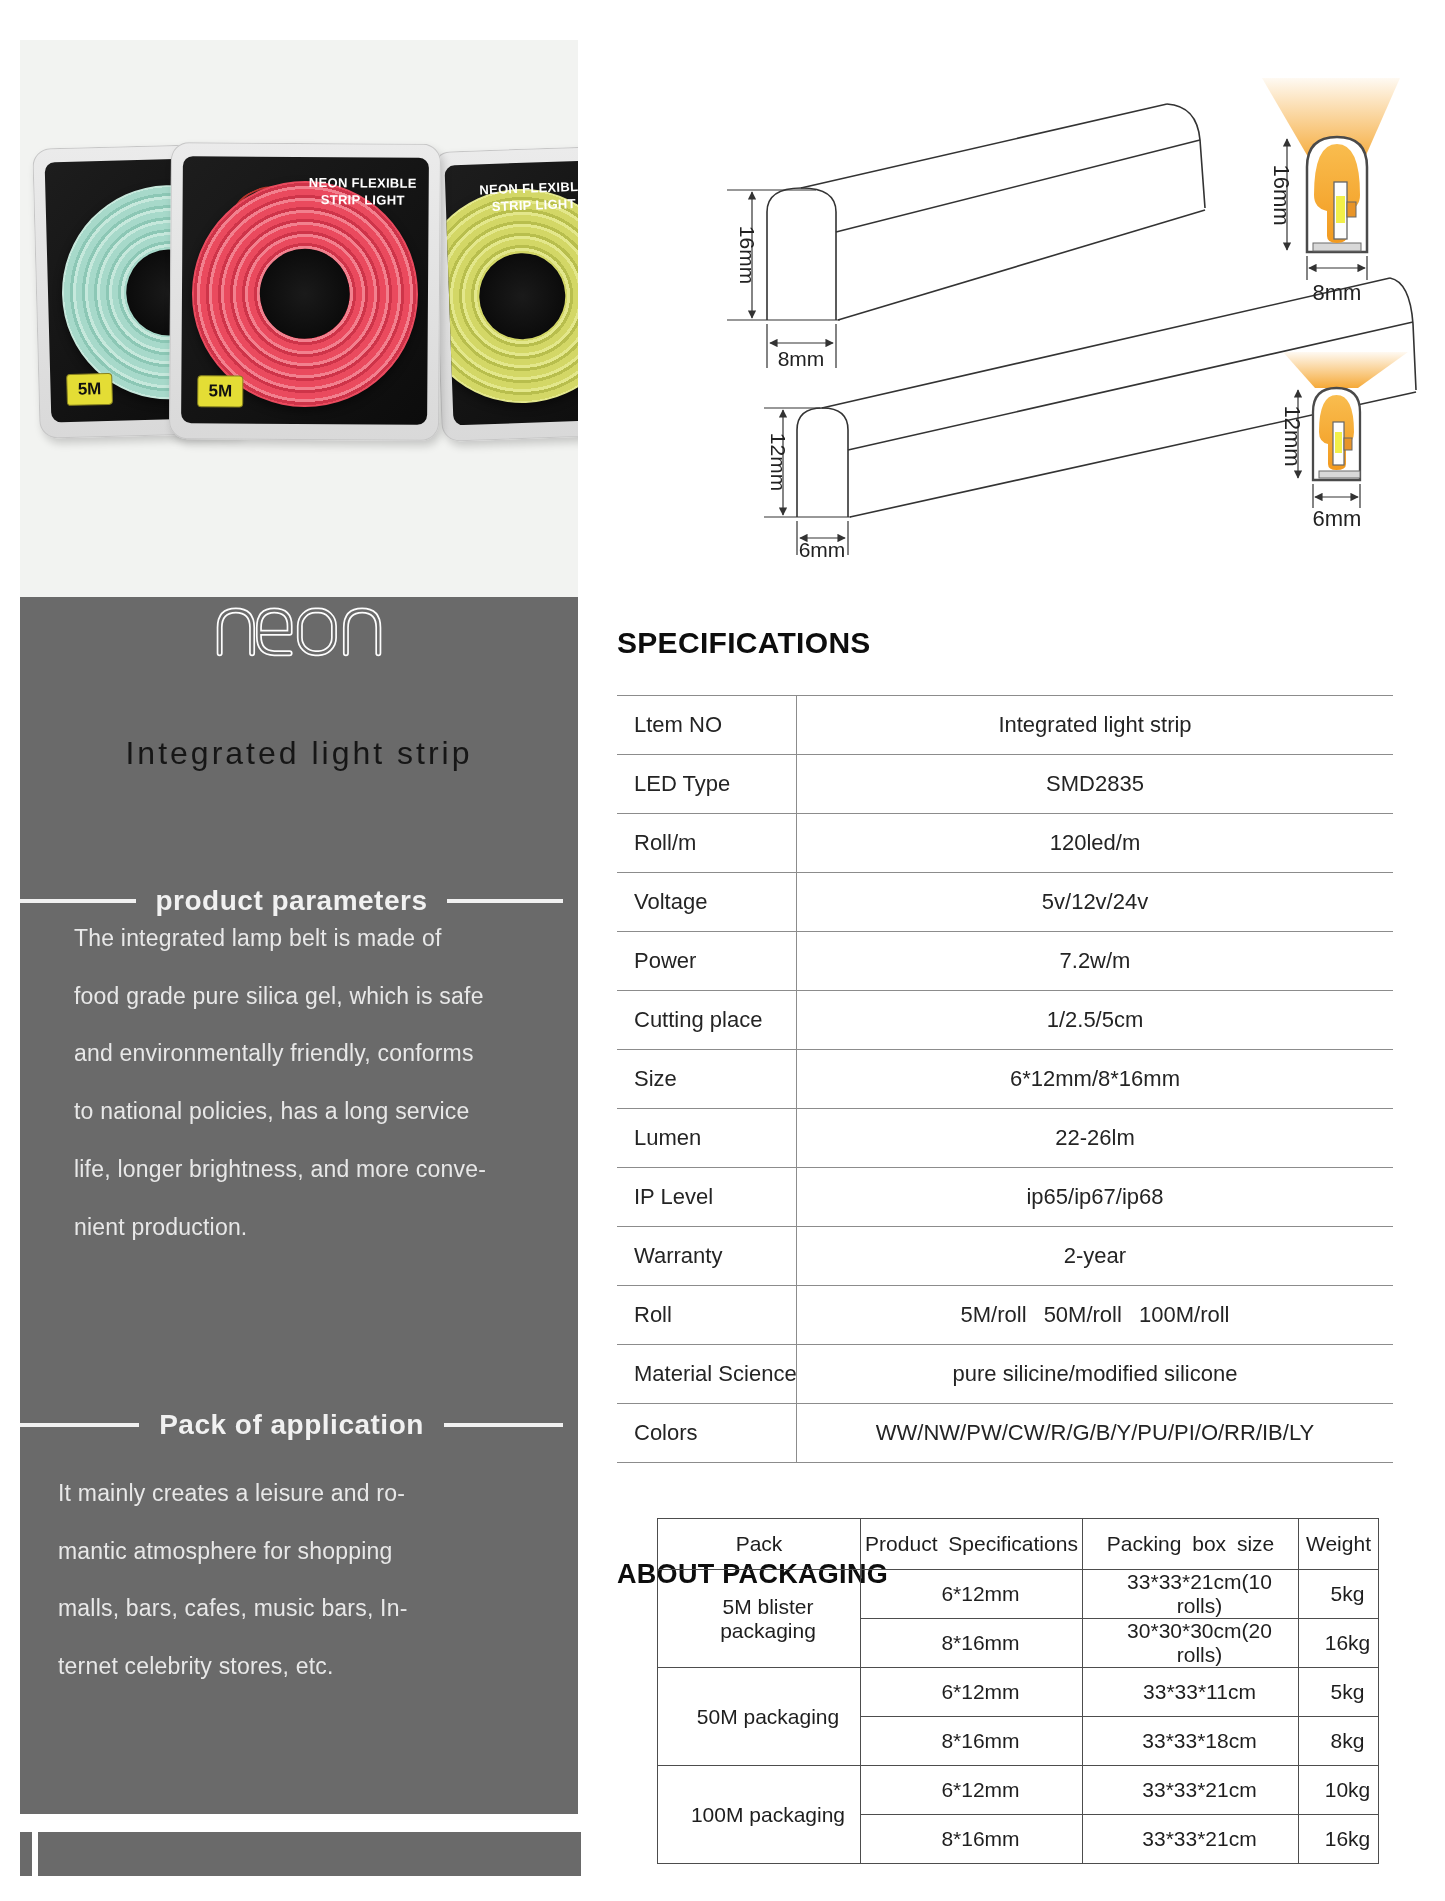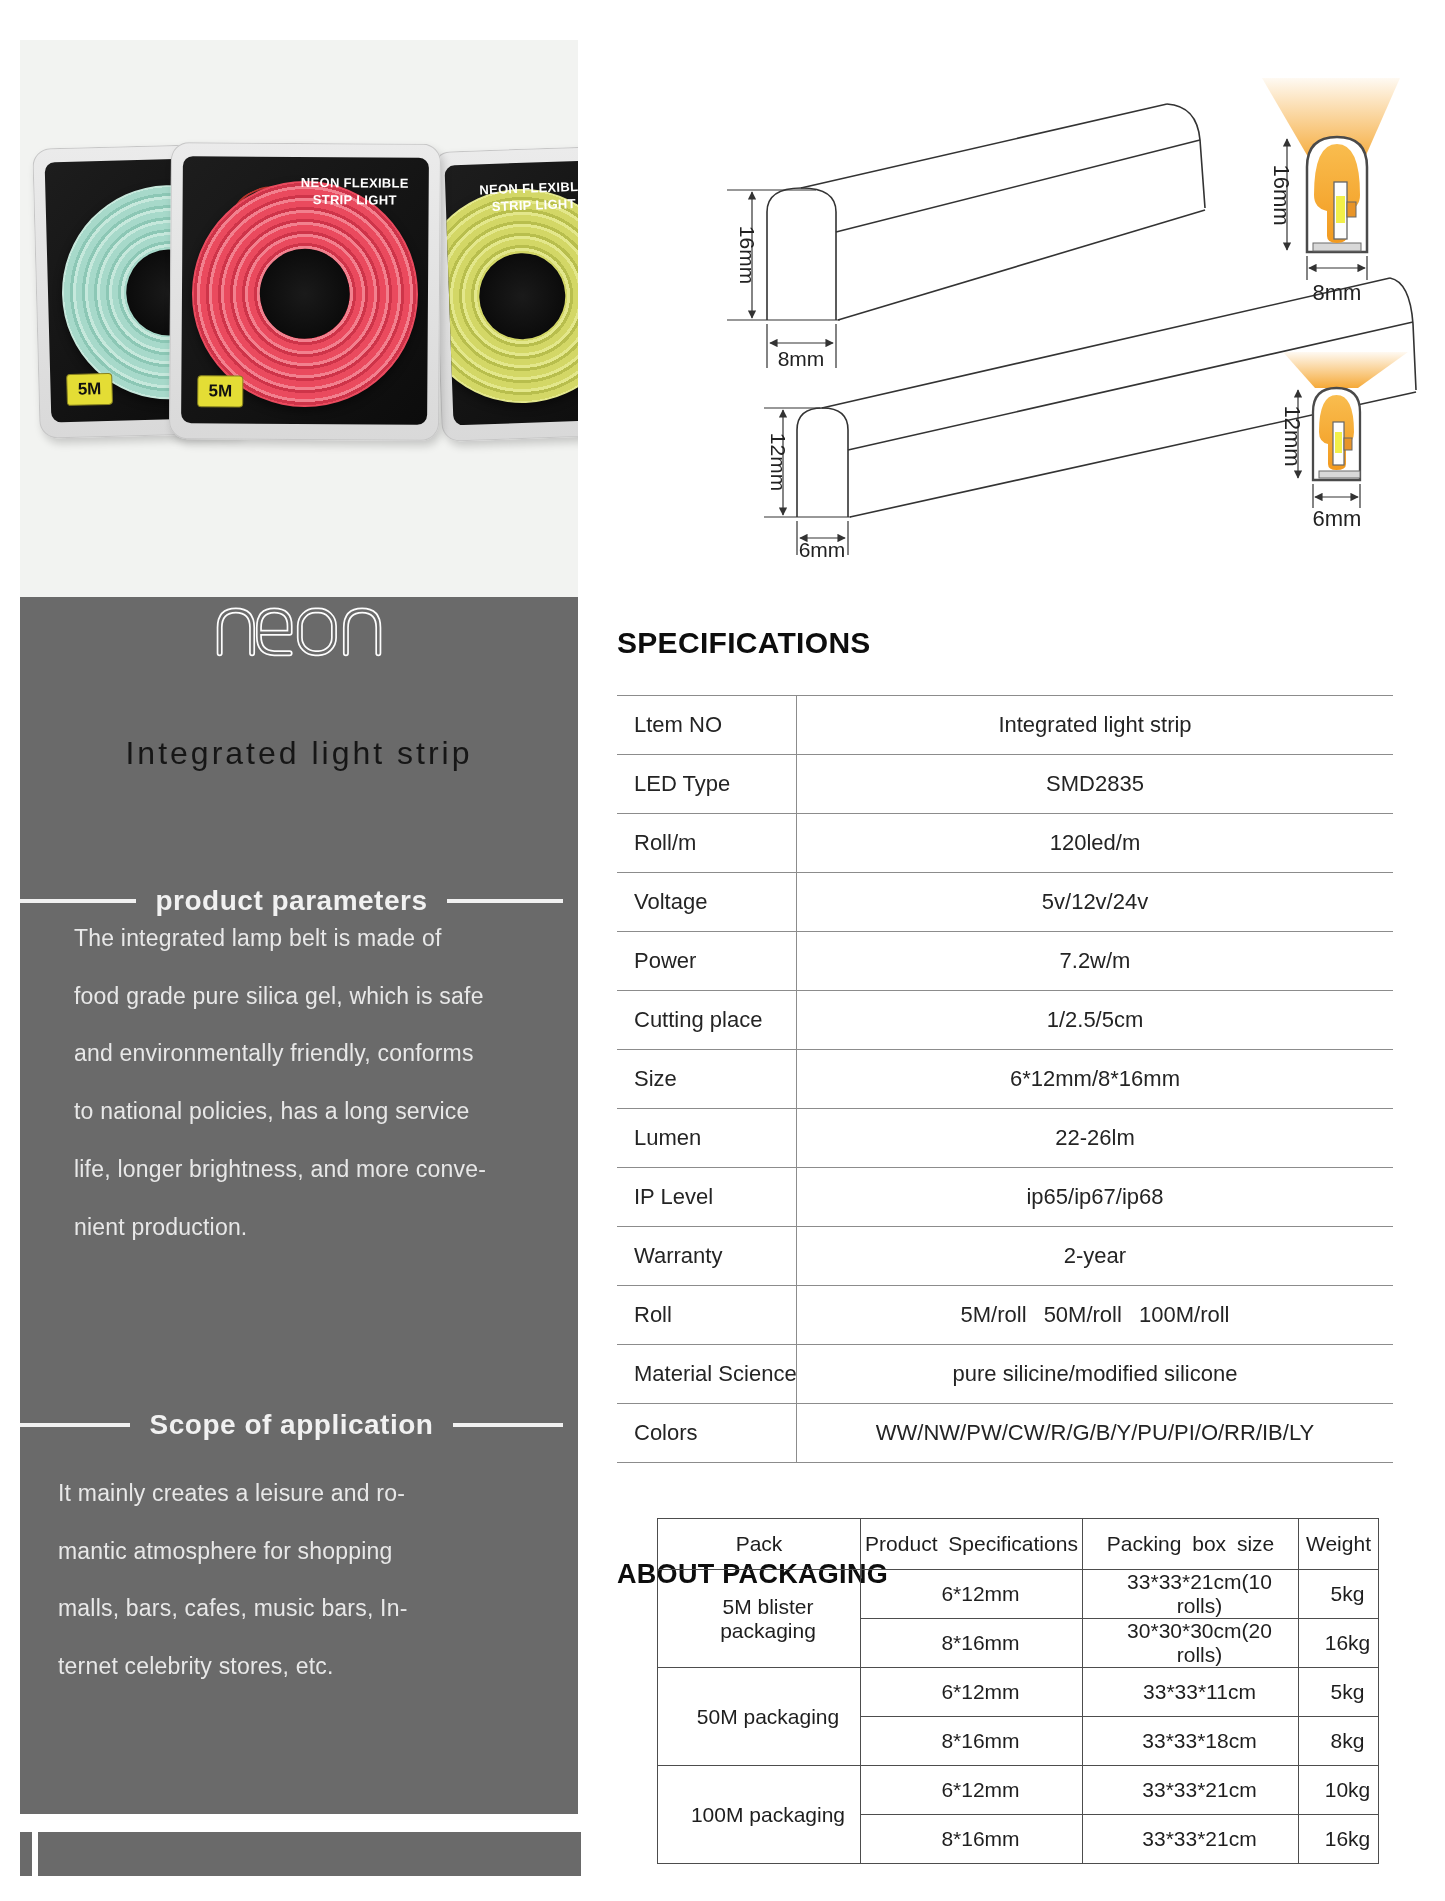--- a/index.html
+++ b/index.html
@@ -87,21 +87,21 @@
 STRIP LIGHT</div>
       </div>
     </div>
 
     <div class="pack" style="left:150px;top:103px;width:270px;height:297px;transform:rotate(.4deg);z-index:2;">
       <div class="pack-card">
         <span class="wire" style="left:48px;top:32px;"></span>
         <div class="coil" style="--main:#ea4a5e;--light:#f2808e;--dark:#ce3449;left:10px;top:24px;width:226px;height:226px;">
           <div class="coil-hole"></div>
         </div>
-        <div class="pack-title" style="right:20px;top:18px;">NEON FLEXIBLE
+        <div class="pack-title" style="right:12px;top:18px;">NEON FLEXIBLE
 STRIP LIGHT</div>
         <div class="badge-5m">5M</div>
       </div>
     </div>
   </div>
 
   <svg class="diagrams" viewBox="0 0 867 520">
     <defs>
       <marker id="ah" viewBox="0 0 10 10" refX="9" refY="5" markerWidth="7" markerHeight="7" orient="auto-start-reverse">
         <path d="M0,0 L10,5 L0,10 Z" fill="#333"></path>
@@ -204,21 +204,21 @@
     </div>
     <div class="panel-paragraph" style="top:313px;margin-left:16px;">The integrated lamp belt is made of
 food grade pure silica gel, which is safe
 and environmentally friendly, conforms
 to national policies, has a long service
 life, longer brightness, and more conve-
 nient production.</div>
 
     <div class="section-head" style="top:812px;">
       <span class="rule"></span>
-      <span class="head-text">Scope of application</span>
+      <span class="head-text">Pack of application</span>
       <span class="rule"></span>
     </div>
     <div class="panel-paragraph" style="top:868px;">It mainly creates a leisure and ro-
 mantic atmosphere for shopping
 malls, bars, cafes, music bars, In-
 ternet celebrity stores, etc.</div>
   </div>
 
   <div class="bottom-sq"></div>
   <div class="bottom-bar"></div>

